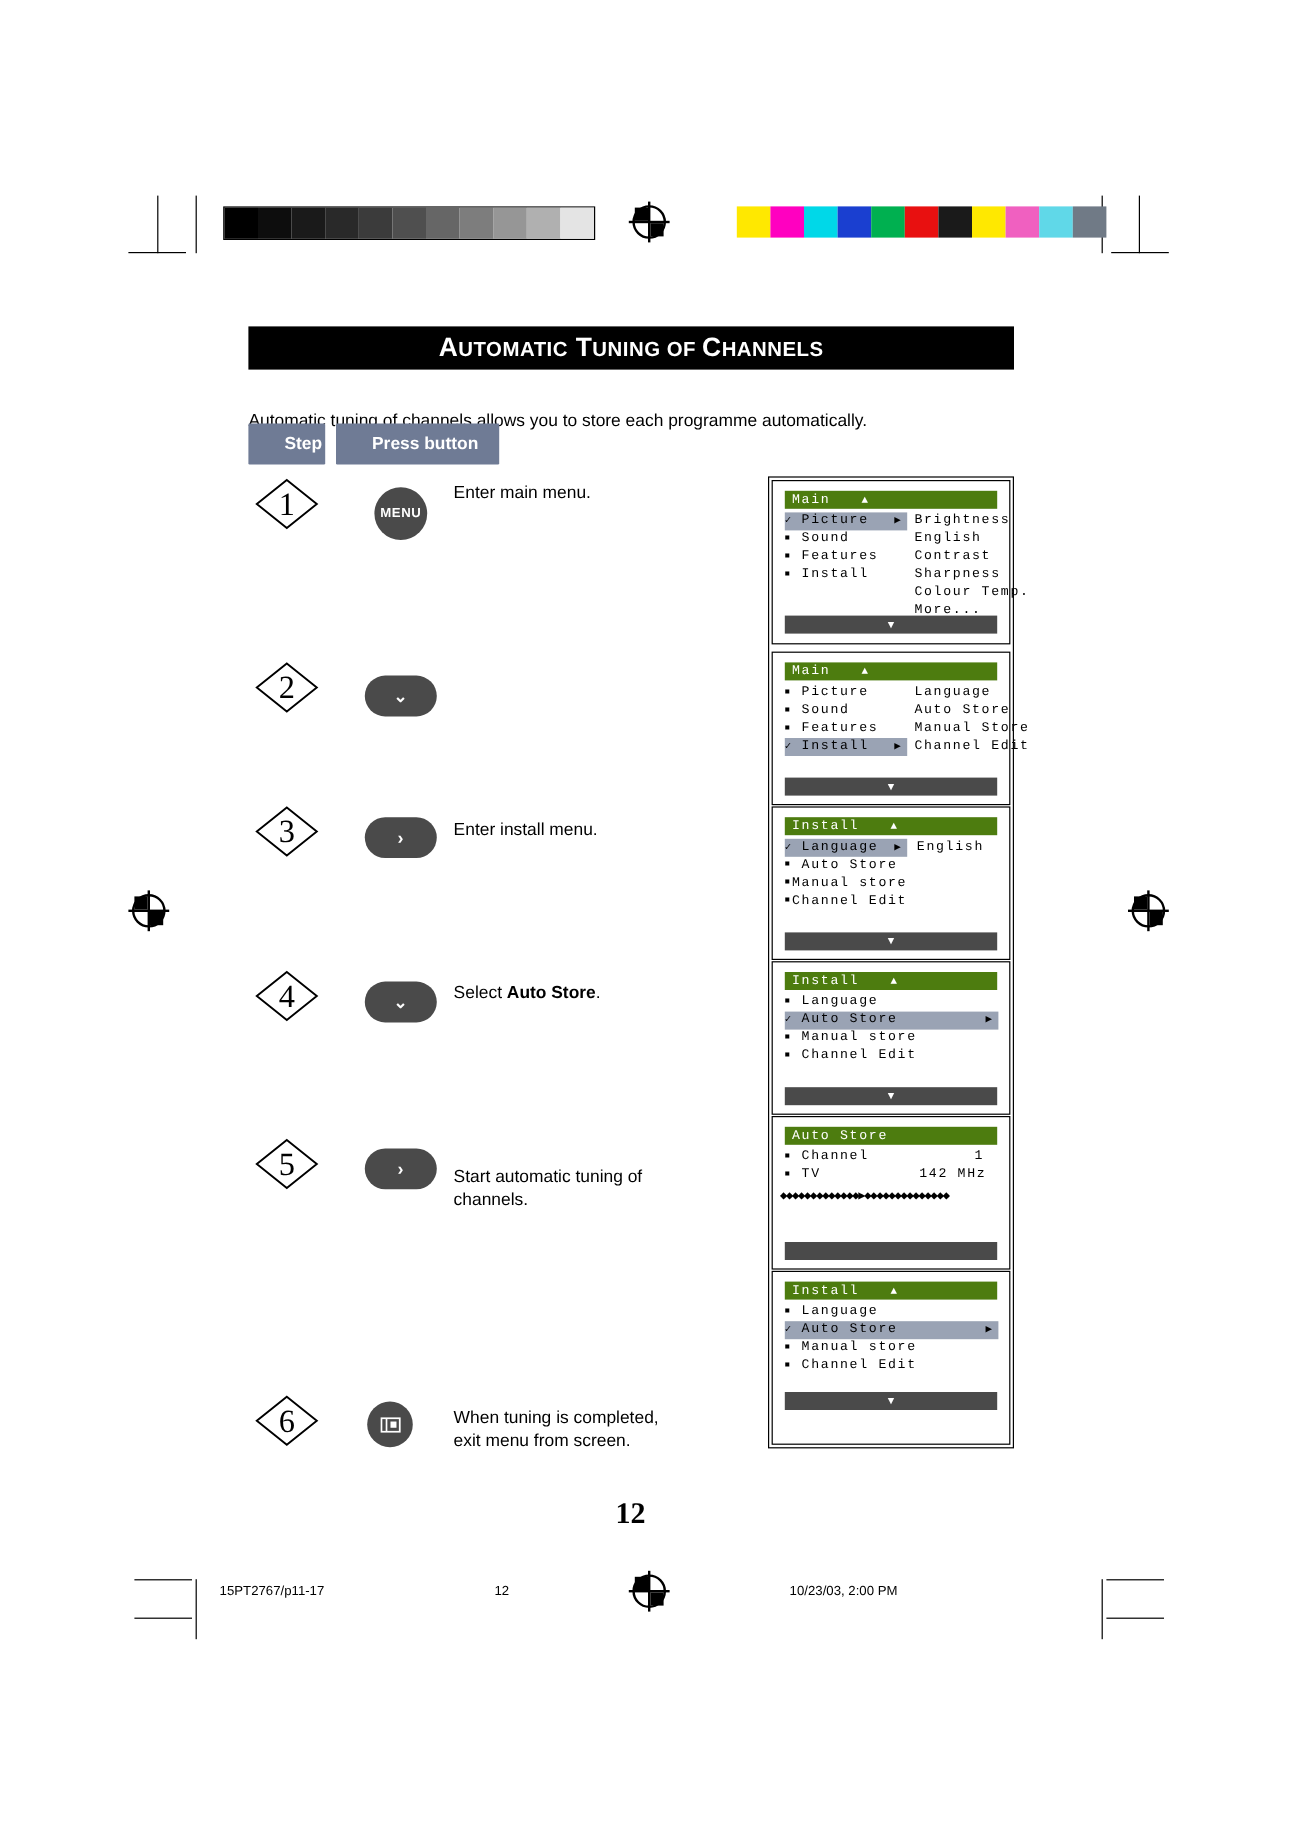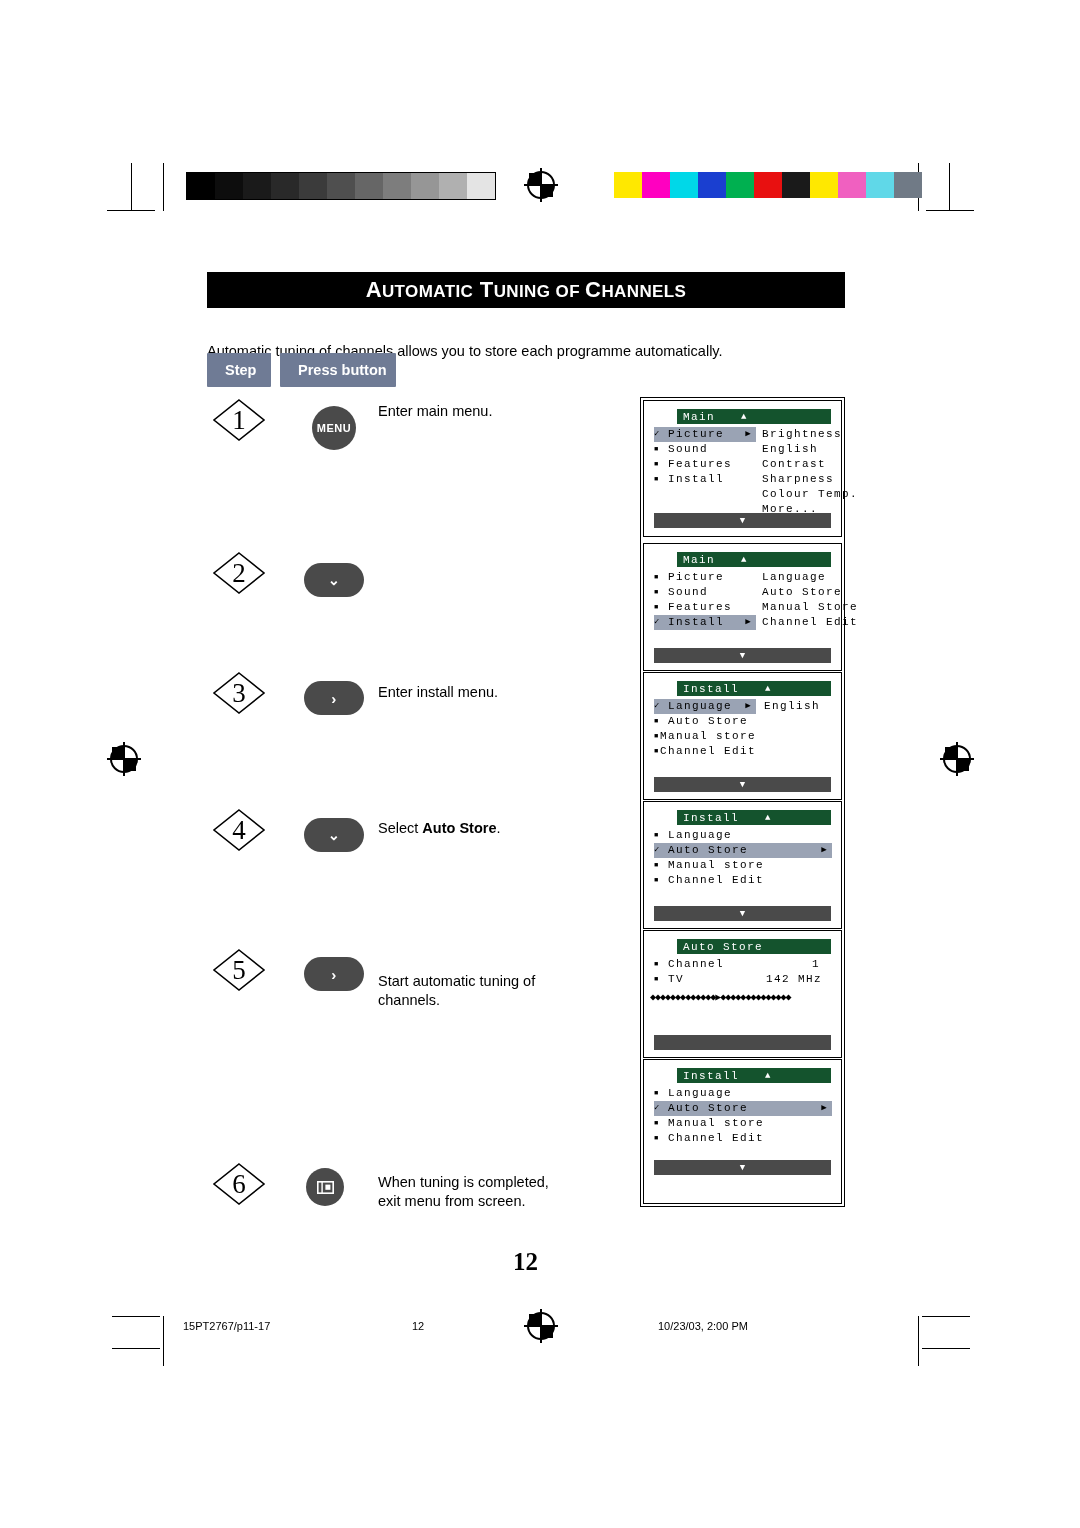--- a/index.html
+++ b/index.html
@@ -33,21 +33,21 @@
   }
   .title-band .t .cap{font-size:22px;}
   .title-band .t .sm{font-size:17px;}
 
   .intro{position:absolute;font-size:14.5px;color:#000;}
 
   
   .colhdr{
     position:absolute;background:#6f7b95;color:#fff;
     font-weight:bold;font-size:14.5px;
-    display:flex;align-items:center;padding-left:18px;box-sizing:border-box;
+    display:flex;align-items:center;padding-left:30px;box-sizing:border-box;
     height:34px;border-radius:1px;
   }
 
   
   .stepnum{
     position:absolute;width:54px;height:44px;
     display:flex;align-items:center;justify-content:center;
     font-family:"Liberation Serif", serif;font-size:27px;
   }
   .stepnum .diamond{
@@ -71,24 +71,23 @@
   .osd-outer{
     position:absolute;border:1px solid #000;background:#fff;
     box-sizing:border-box;
   }
   .osd{
     position:absolute;left:0;top:0;width:100%;height:100%;
     font-family:"Liberation Mono", monospace;font-size:11px;
     box-sizing:border-box;
   }
   .osd .bar{
-    position:absolute;left:10px;right:10px;height:15px;background:#14532d;color:#fff;
+    position:absolute;left:10px;right:10px;height:15px;background:#4d7c0f;color:#fff;
     display:flex;align-items:center;padding:0 6px;box-sizing:border-box;
     letter-spacing:1.4px;
-    margin-left:23px;
   }
   .osd .bar .arw{margin-left:26px;font-size:9px;}
   .osd .botbar{
     position:absolute;left:10px;right:10px;height:15px;background:#4a4a4a;color:#fff;
     display:flex;align-items:center;justify-content:center;font-size:9px;
   }
   .osd ul{list-style:none;margin:0;padding:0;position:absolute;}
   .osd li{
     height:15px;line-height:15px;letter-spacing:1.4px;white-space:nowrap;
     display:flex;align-items:center;
@@ -181,21 +180,21 @@
 
   <div class="title-band" style="left:207px;top:272px;width:638px;height:36px;">
     <div class="t">
       <span class="cap">A</span><span class="sm">UTOMATIC</span><span class="cap"> T</span><span class="sm">UNING OF </span><span class="cap">C</span><span class="sm">HANNELS</span>
     </div>
   </div>
 
   <div class="intro" style="left:207px;top:314px;width:640px;margin-top:29px;">Automatic tuning of channels allows you to store each programme automatically.</div>
 
   <div class="colhdr" style="left:207px;top:353px;width:64px;">Step</div>
-  <div class="colhdr" style="left:280px;top:353px;width:116px;">Press button</div>
+  <div class="colhdr" style="left:280px;top:353px;width:136px;">Press button</div>
 
   <div class="stepnum" style="left:212px;top:398px;">
     <svg class="diamond" viewBox="0 0 54 44">
       <path d="M27 2 L52 22 L27 42 L2 22 Z" fill="none" stroke="#000" stroke-width="1.6"></path>
     </svg>
     <span>1</span>
   </div>
   <div class="btn round" style="left:312px;top:406px;">
     <span>MENU</span>
   </div>

